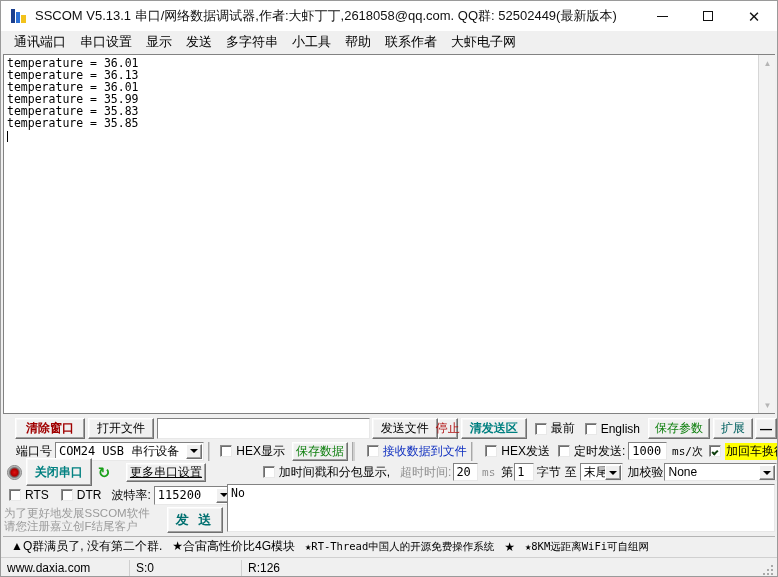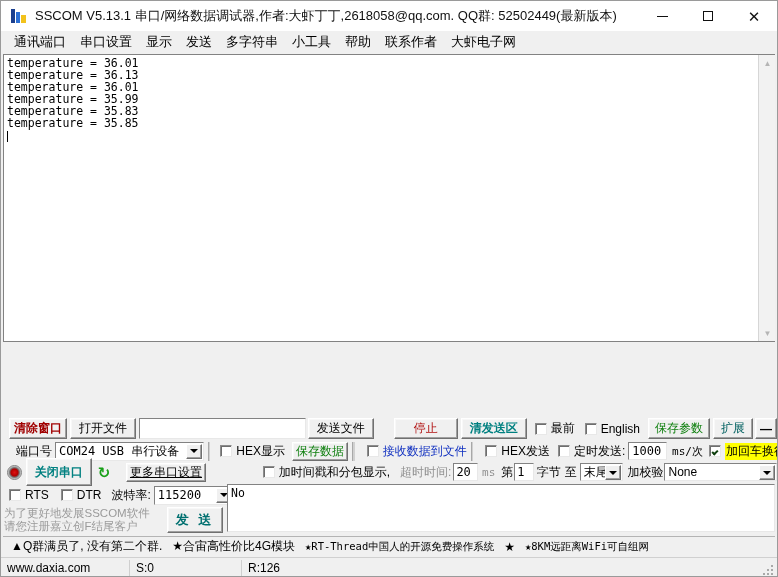--- a/index.html
+++ b/index.html
@@ -55,21 +55,21 @@
     background: #f0f0f0;
     display: flex; align-items: flex-end;
     padding-left: 6px; box-sizing: border-box;
   }
   .menu-item {
     font-size: 13px; color: #000; padding: 2px 7px; white-space: nowrap;
   }
 
   
   #terminal-wrap {
-    position: absolute; left: 2px; top: 53px; width: 772px; height: 288px;
+    position: absolute; left: 2px; top: 53px; width: 772px; height: 360px;
     border: 1px solid #828282;
     border-right: none;
     background: #ffffff; box-sizing: border-box;
     overflow: hidden;
   }
   #terminal {
     position: absolute; left: 0; top: 0; right: 18px; bottom: 0;
     background: #ffffff;
     padding: 2px 0 0 3px;
     box-sizing: border-box;
@@ -104,31 +104,31 @@
   }
   .w95btn {
     background: #f0f0f0;
     border: 1px solid #ffffff;
     border-right-color: #707070;
     border-bottom-color: #707070;
     box-shadow: inset -1px -1px 0 #a0a0a0, inset 1px 1px 0 #f8f8f8;
     display: flex; align-items: center; justify-content: center;
     font-size: 12px; box-sizing: border-box; white-space: nowrap;
   }
-  #btn-clear { width: 58px; height: 21px; color: #a00000; font-weight: bold; margin-left:6px; }
+  #btn-clear { width: 70px; height: 21px; color: #a00000; font-weight: bold; margin-left:12px; }
   #btn-openfile { width: 66px; height: 21px; color: #000; margin-left: 3px; }
   #pathbox {
     flex: 1; height: 21px; margin-left: 3px; margin-right: 2px;
     background: #ffffff;
     border: 1px solid #828282;
     border-right-color: #e8e8e8; border-bottom-color: #e8e8e8;
     box-sizing: border-box;
   }
   #btn-sendfile { width: 66px; height: 21px; color: #000; }
-  #btn-stop { width: 64px; height: 21px; color: #b01010; margin-left: 20px; }
+  #btn-stop { width: 20px; height: 21px; color: #b01010; margin-left: 0; }
   #btn-clearsend { width: 66px; height: 21px; color: #008080; font-weight: bold; margin-left: 3px; }
   .cbx {
     display: inline-flex; align-items: center; gap: 4px; white-space: nowrap;
     font-size: 12px; color: #000;
   }
   .cbx .box {
     width: 12px; height: 12px; background: #ffffff;
     border: 1px solid #8c8c8c;
     border-right-color: #e8e8e8; border-bottom-color: #e8e8e8;
     box-shadow: inset 1px 1px 0 #6e6e6e;

